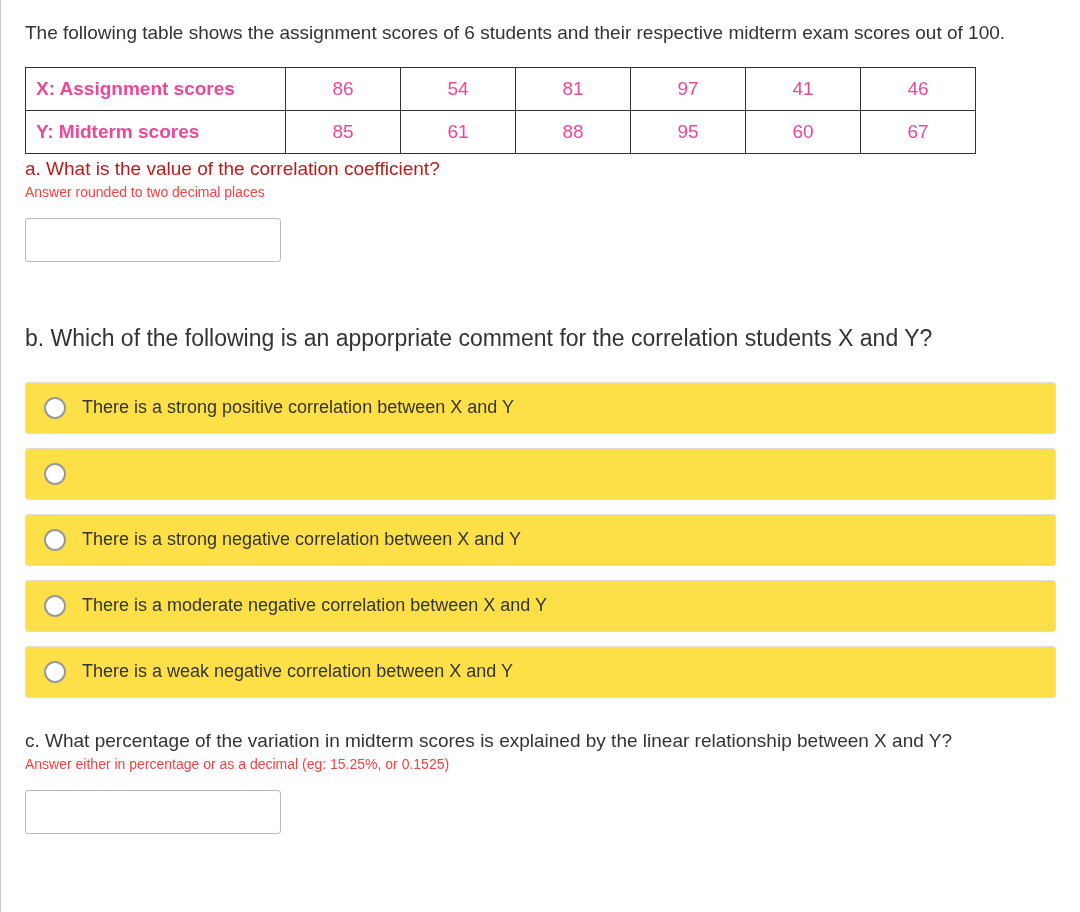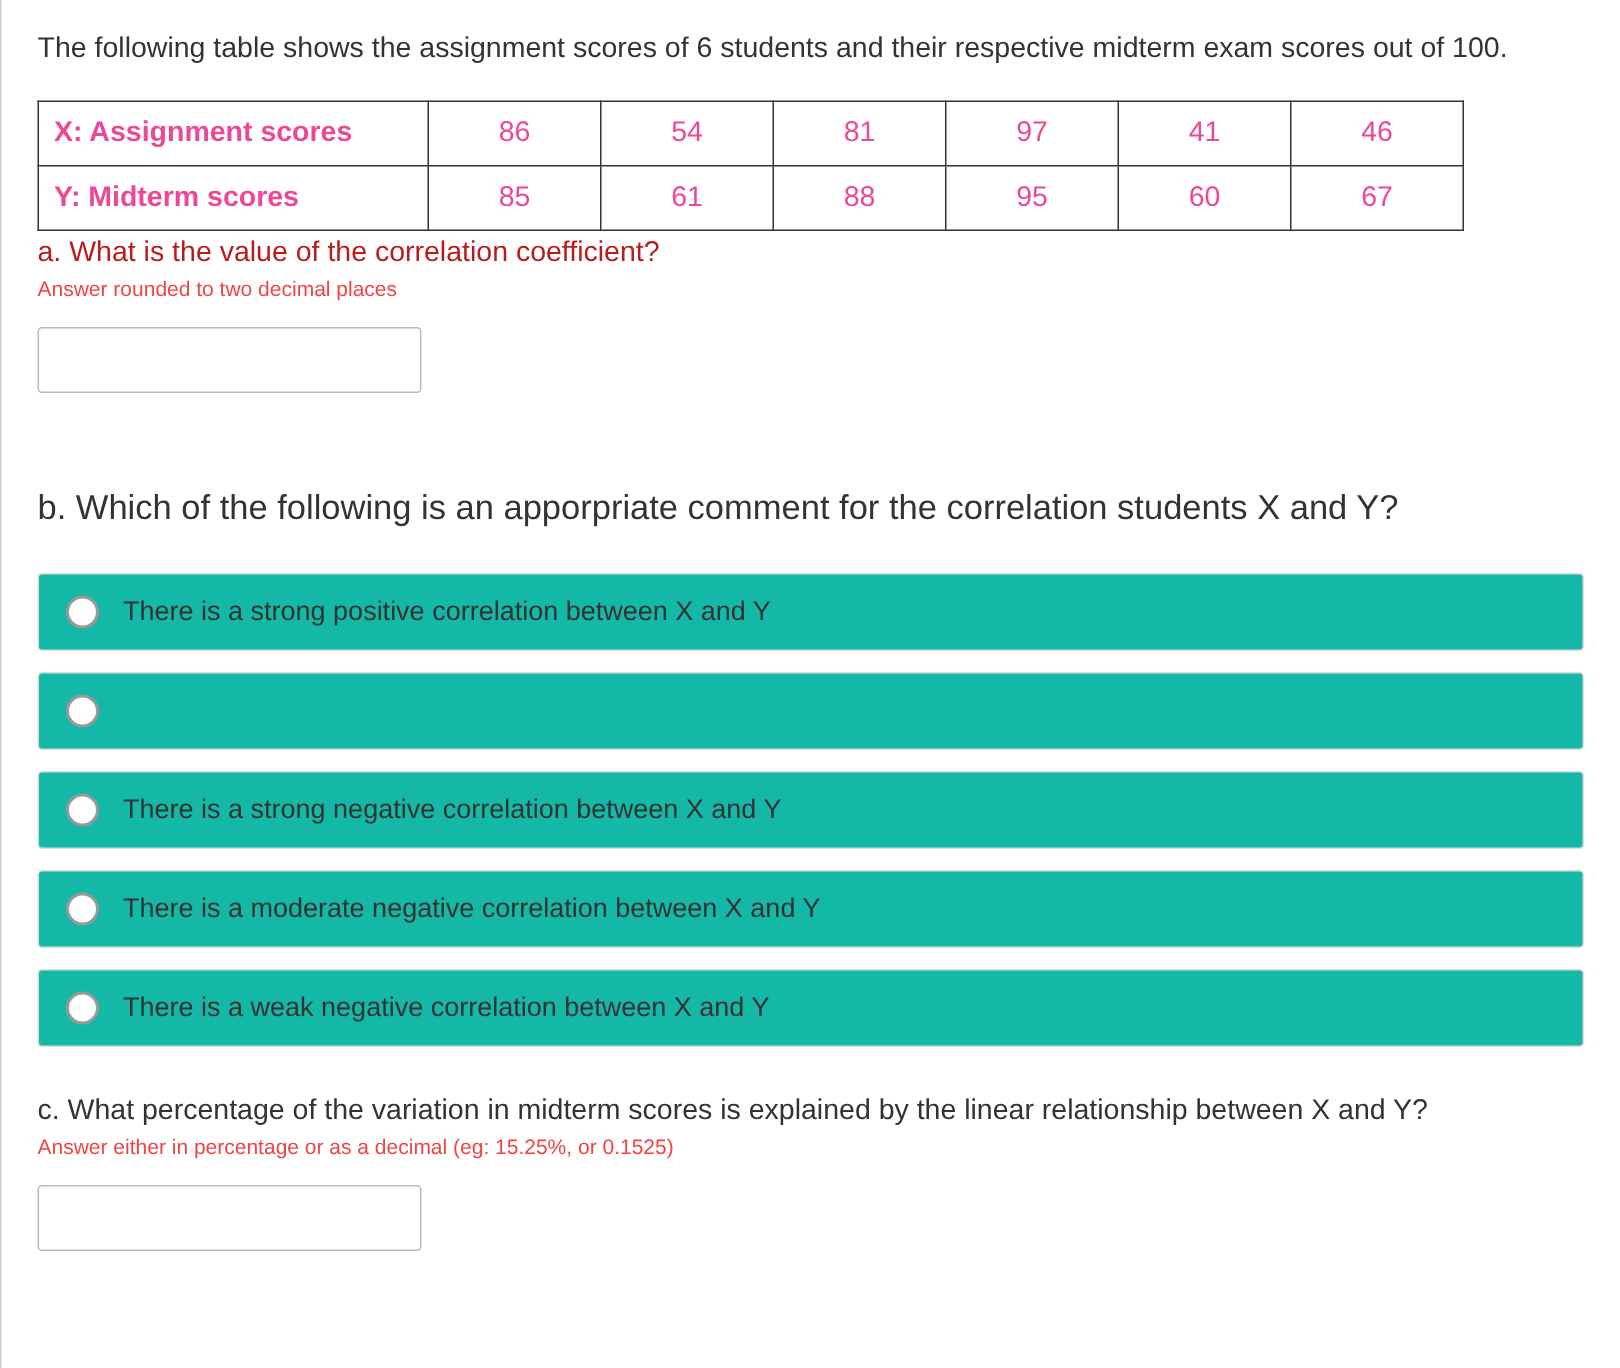--- a/index.html
+++ b/index.html
@@ -72,21 +72,21 @@
     margin-bottom: 28px;
   }
   .option-row {
     border: 1px solid #ddd;
     border-radius: 3px;
     padding: 14px 18px;
     margin-bottom: 14px;
     display: flex;
     align-items: center;
     gap: 16px;
-    background: #14b8a6;
+    background: #fde047;
   }
   .radio {
     width: 22px;
     height: 22px;
     border: 2px solid #999;
     border-radius: 50%;
     flex: 0 0 22px;
     background: #fff;
   }
   .option-label {

